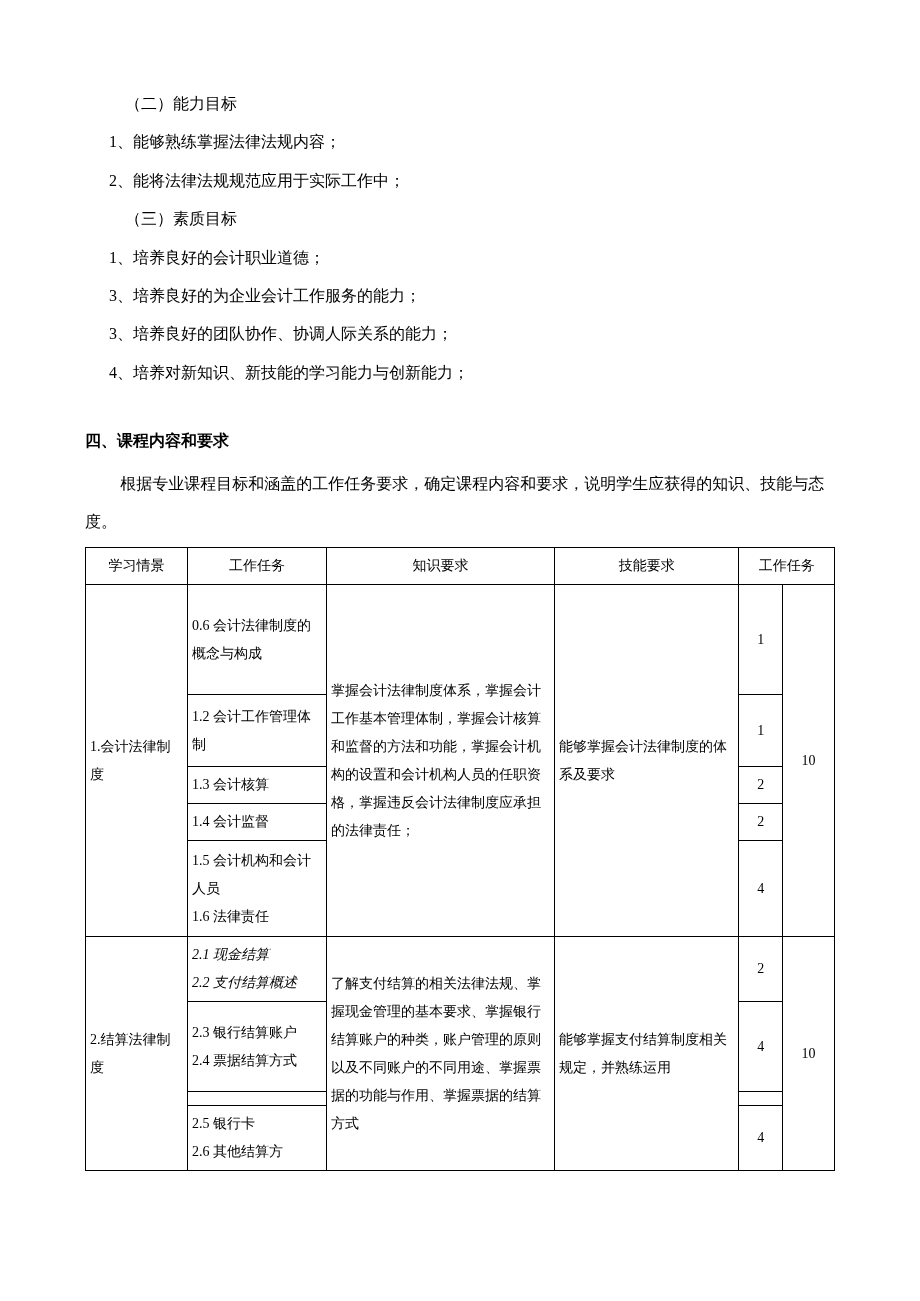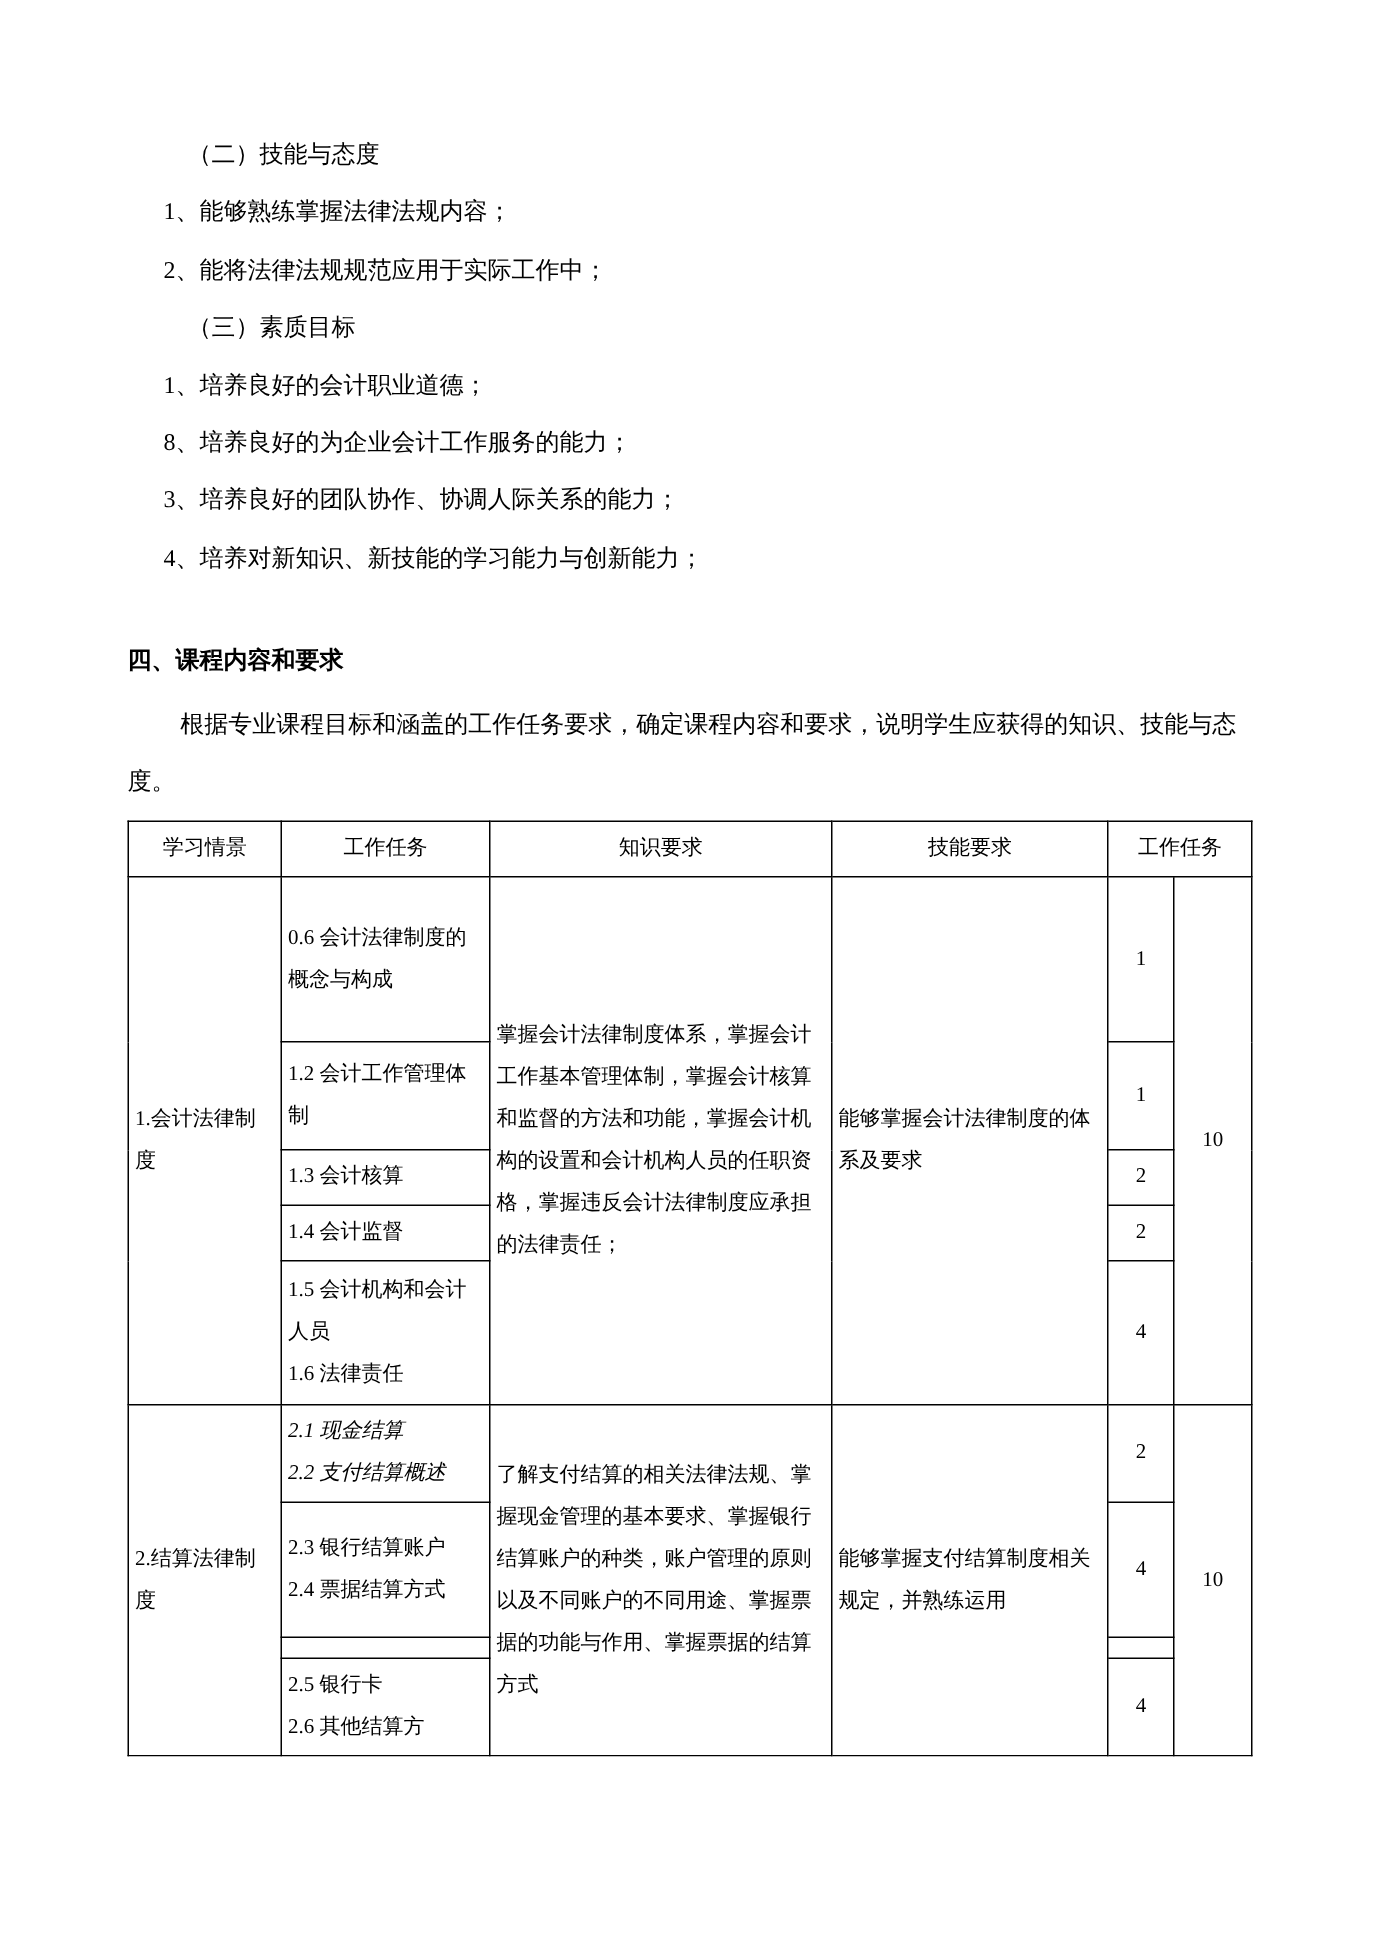--- a/index.html
+++ b/index.html
@@ -48,27 +48,27 @@
     .c-hours { text-align: center; width: 40px; }
     .c-total { text-align: center; width: 48px; }
     .c-col1 { width: 94px; }
     .c-col2 { width: 128px; }
     .c-col3 { width: 210px; }
     .c-col4 { width: 170px; }
   </style>
 </head>
 <body>
 
-<div class="para indent-2">（二）技能与态度</div>
+<div class="para indent-2">（二）能力目标</div>
 <div class="para indent-1">1、能够熟练掌握法律法规内容；</div>
 <div class="para indent-1">2、能将法律法规规范应用于实际工作中；</div>
 
 <div class="para indent-2">（三）素质目标</div>
 <div class="para indent-1">1、培养良好的会计职业道德；</div>
-<div class="para indent-1">8、培养良好的为企业会计工作服务的能力；</div>
+<div class="para indent-1">3、培养良好的为企业会计工作服务的能力；</div>
 <div class="para indent-1">3、培养良好的团队协作、协调人际关系的能力；</div>
 <div class="para indent-1">4、培养对新知识、新技能的学习能力与创新能力；</div>
 
 <div class="section-title">四、课程内容和要求</div>
 <div class="body-para">根据专业课程目标和涵盖的工作任务要求，确定课程内容和要求，说明学生应获得的知识、技能与态度。</div>
 
 <table>
   <tbody>
       <tr>
     <th class="c-col1">学习情景</th>

